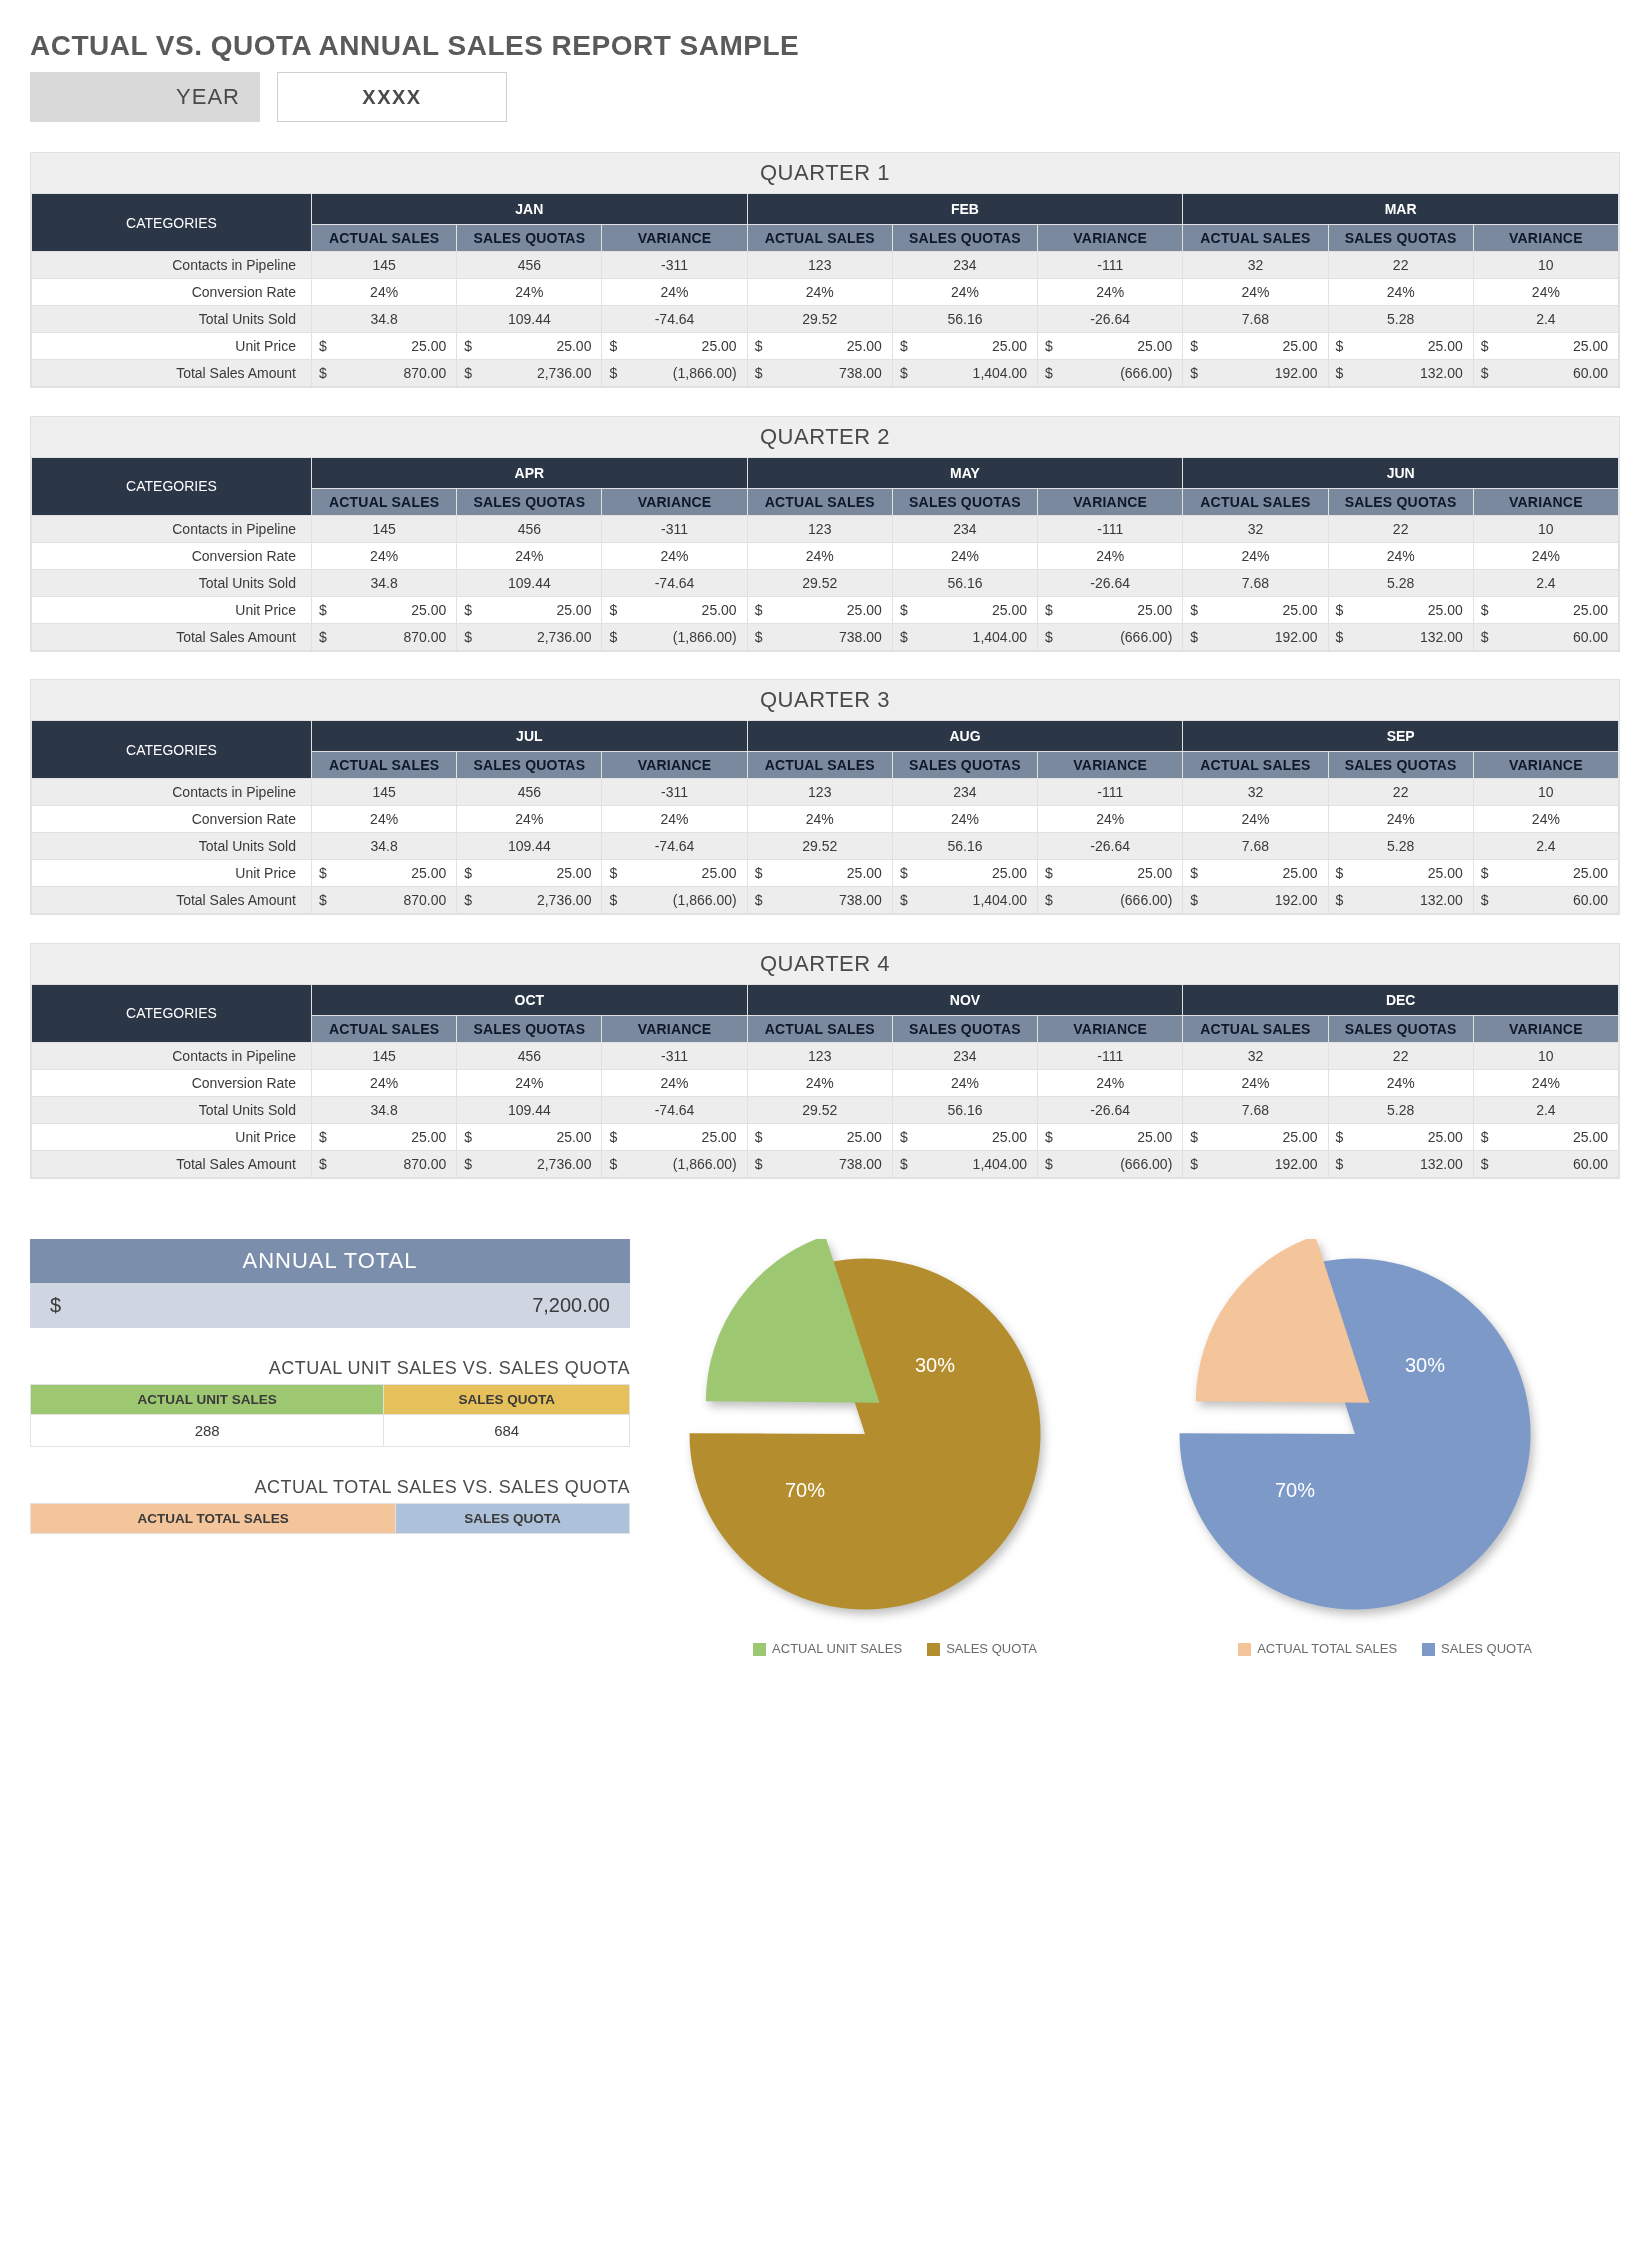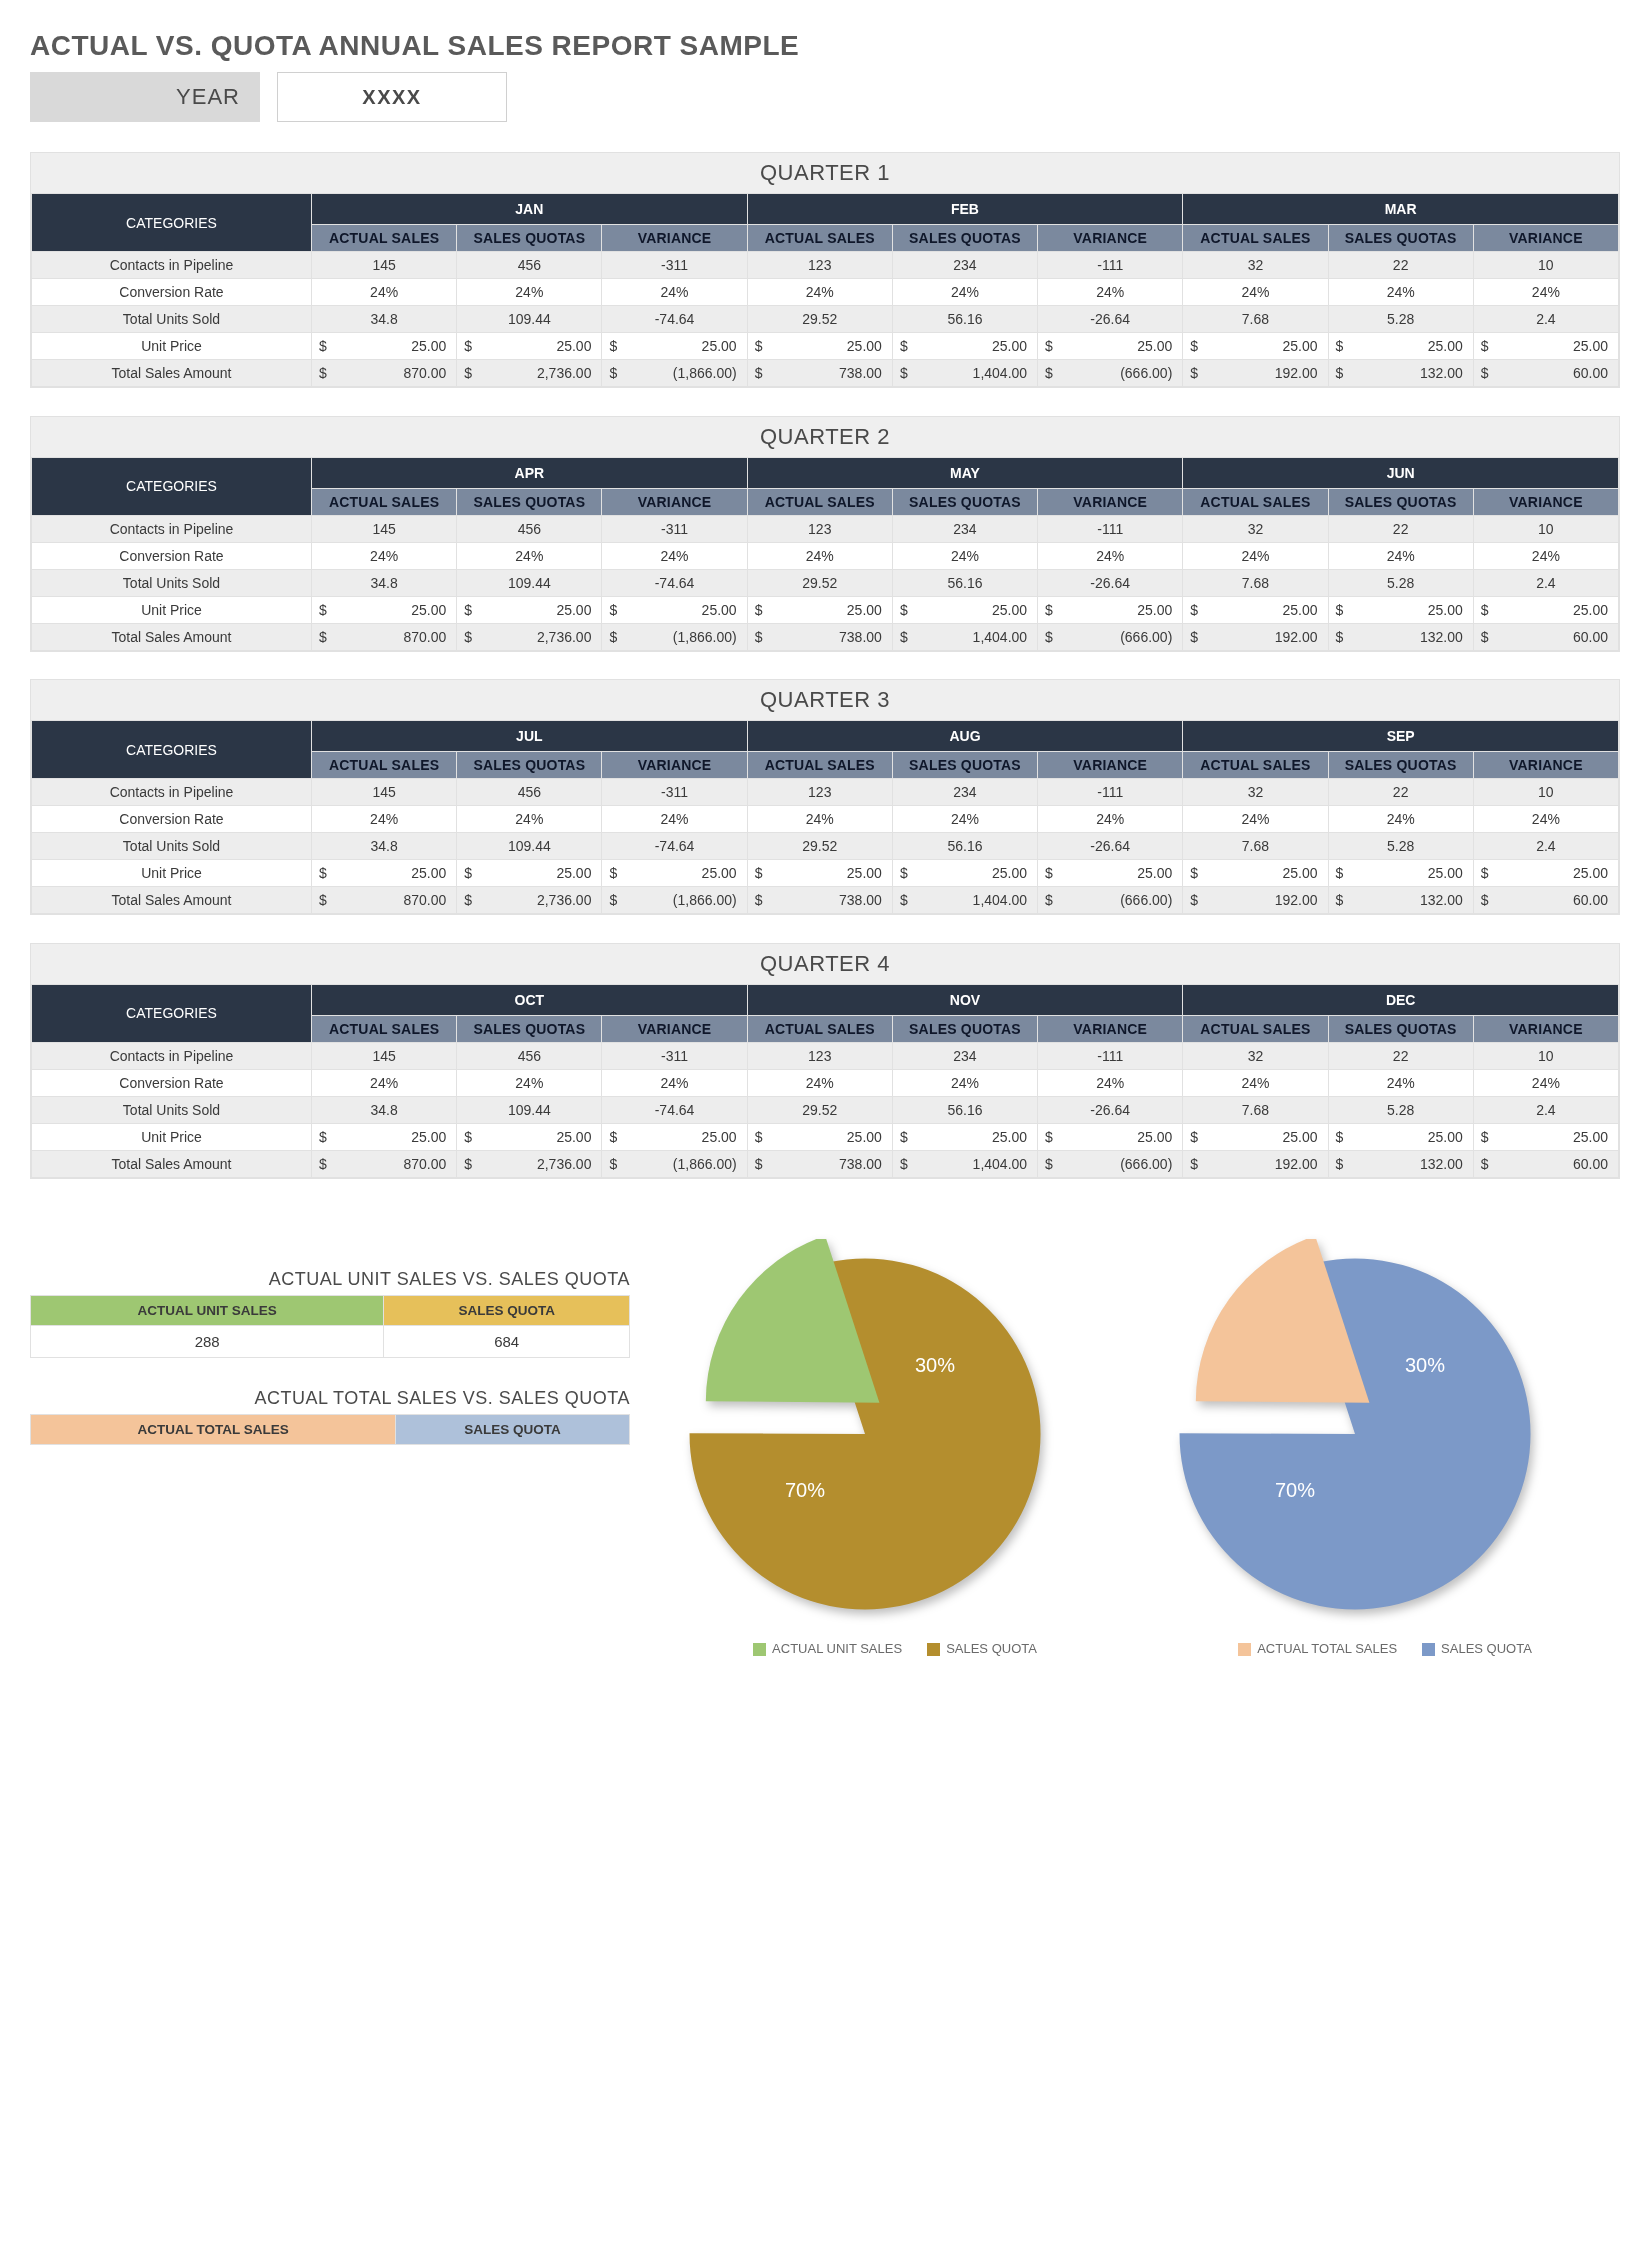--- a/index.html
+++ b/index.html
@@ -30,21 +30,21 @@
   .yearrow{display:flex;gap:17px;margin-bottom:30px;}
   .yearlbl{width:230px;height:50px;background:#d9d9d9;font-size:22px;display:flex;align-items:center;justify-content:flex-end;padding-right:20px;color:#4a4a4a;letter-spacing:1px;}
   .yearval{width:230px;height:50px;border:1.5px solid #d0d0d0;display:flex;align-items:center;justify-content:center;font-size:20px;font-weight:600;color:#4a4a4a;letter-spacing:1.5px;}
   .qblock{border:1px solid var(--border);margin-bottom:27.5px;}
   .qtitle{background:var(--title-bg);text-align:center;font-size:22px;padding:7px 0;color:#4a4a4a;letter-spacing:0.5px;}
   table.q{width:100%;border-collapse:collapse;table-layout:fixed;}
   table.q th,table.q td{border:1px solid var(--border);font-size:14px;}
   th.cat{background:var(--header-dark);color:#fff;font-weight:400;width:280px;text-align:center;vertical-align:middle;}
   th.mon{background:var(--header-dark);color:#fff;text-align:center;padding:7px 0;font-size:16px;font-weight:700;}
   th.sub{background:var(--header-slate);color:#0f172a;text-align:center;padding:5px 0;font-size:12px;font-weight:700;letter-spacing:0.2px;}
-  td.rlbl{text-align:center;padding:5px 15px;font-size:14px;}
+  td.rlbl{text-align:right;padding:5px 15px;font-size:14px;}
   td.cell{text-align:center;padding:5px 0;}
   td.money{text-align:right;padding:5px 10px 5px 0;position:relative;}
   td.money .dollar{position:absolute;left:7px;}
   tr.alt td{background:var(--row-alt);}
   tr.wht td{background:var(--row-white);}
   
   .bottom{display:flex;gap:40px;margin-top:60px;align-items:flex-start;}
   .leftcol{width:600px;}
   .annualbox .hd{background:var(--slate-blue);color:#fff;font-size:22px;text-align:center;padding:9px 0;letter-spacing:1px;}
   .annualbox .bd{background:var(--pale-blue);font-size:20px;padding:11px 20px;display:flex;justify-content:space-between;align-items:center;}
@@ -406,20 +406,27 @@
             <td class="money"><span class="dollar">$</span>132.00</td>
             <td class="money"><span class="dollar">$</span>60.00</td>
           </tr>
         </tbody>
       </table>
     </div>
   </div>
 
 <div class="bottom">
   <div class="leftcol">
+    <div class="annualbox">
+      <div class="hd">ANNUAL TOTAL</div>
+      <div class="bd">
+        <span>$</span>
+        <span>7,200.00</span>
+      </div>
+    </div>
 
     <div class="sectitle">ACTUAL UNIT SALES VS. SALES QUOTA</div>
     <table class="mini">
       <tbody>
           <tr>
         <th class="th-green">ACTUAL UNIT SALES</th>
         <th class="th-gold">SALES QUOTA</th>
       </tr>
       <tr>
         <td>288</td>

